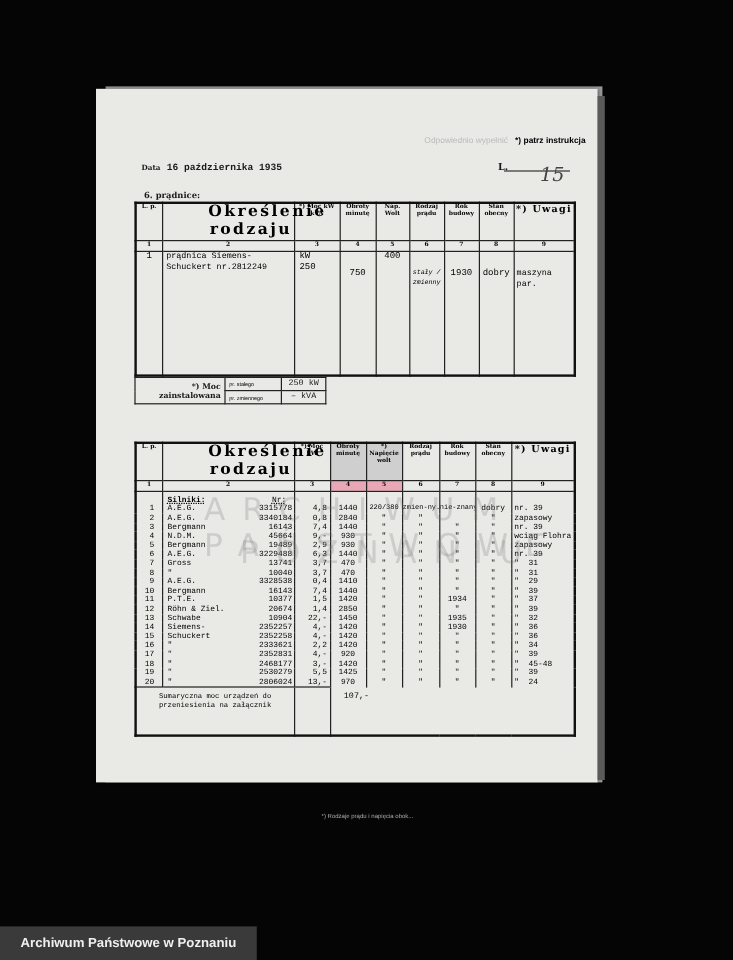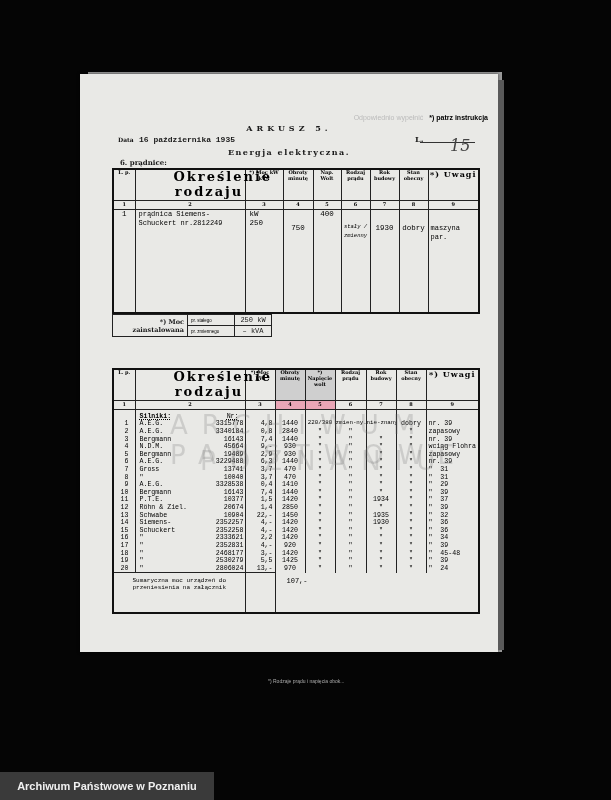--- a/index.html
+++ b/index.html
@@ -49,29 +49,27 @@
 </head>
 <body>
 
 <div class="paper-back"></div>
 <div class="paper">
 
   <div class="note-top">
     <span class="faint">Odpowiednio wypełnić</span>
     <span>*) patrz instrukcja</span>
   </div>
-  <div class="ark-title printed">ARKUSZ 5.</div>
   <div class="date-line">
     <span class="lbl printed">Data</span>
     <span class="val typed">16 października 1935</span>
   </div>
   <div class="L-mark printed">L.</div>
   <div class="L-line"></div>
   <div class="num15">15</div>
-  <div class="energy printed">Energja elektryczna.</div>
 
   <div class="sec-label printed" style="left:40px; top:84px;">6.  prądnice:</div>
 
   <table class="grid outer" style="left:32px; top:94px; width:366px;">
     <colgroup>
       <col style="width:22px">
         <col style="width:110px">
         <col style="width:38px">
         <col style="width:30px">
         <col style="width:28px">

